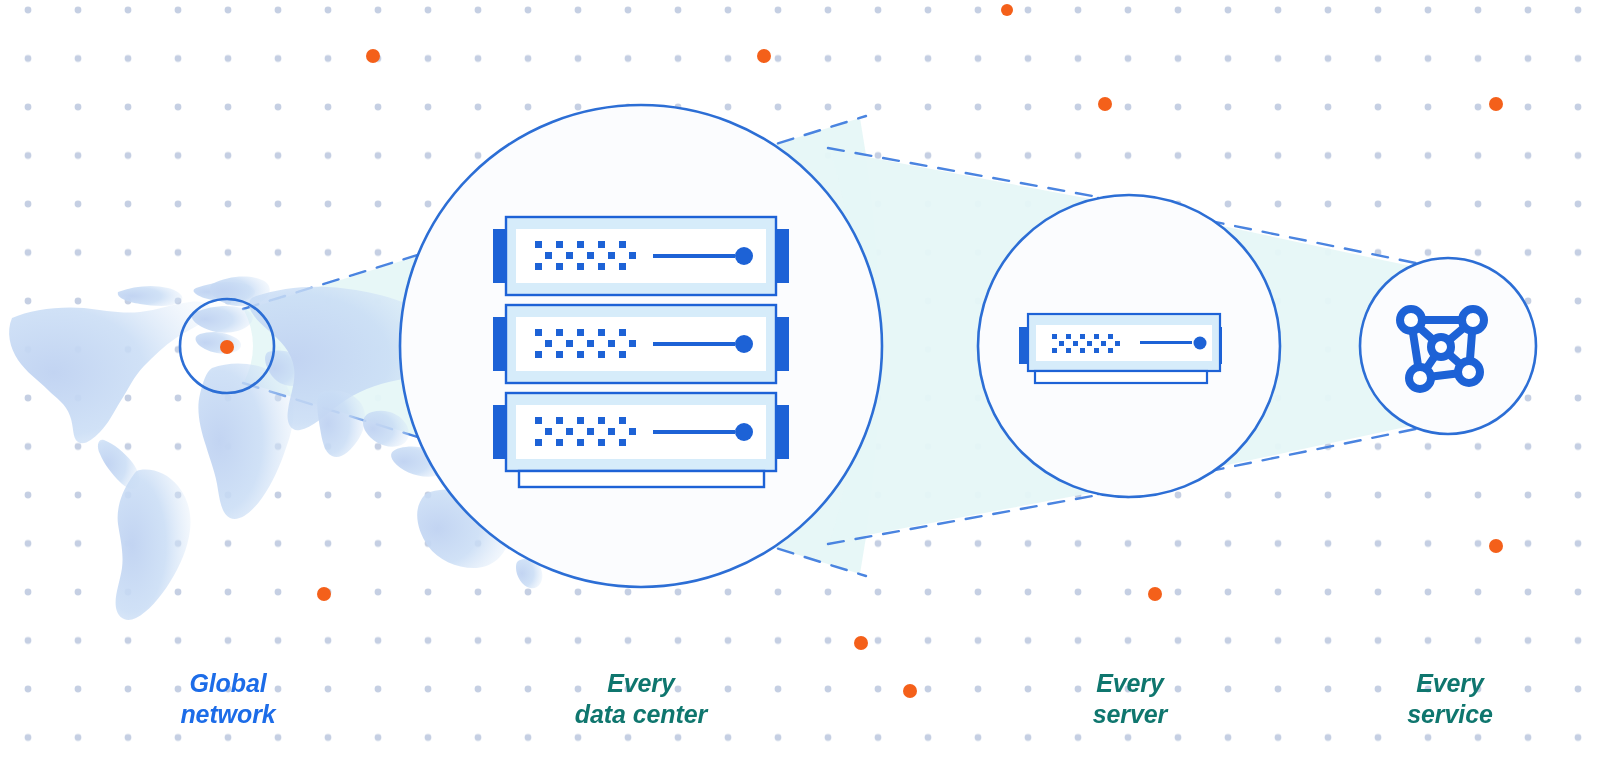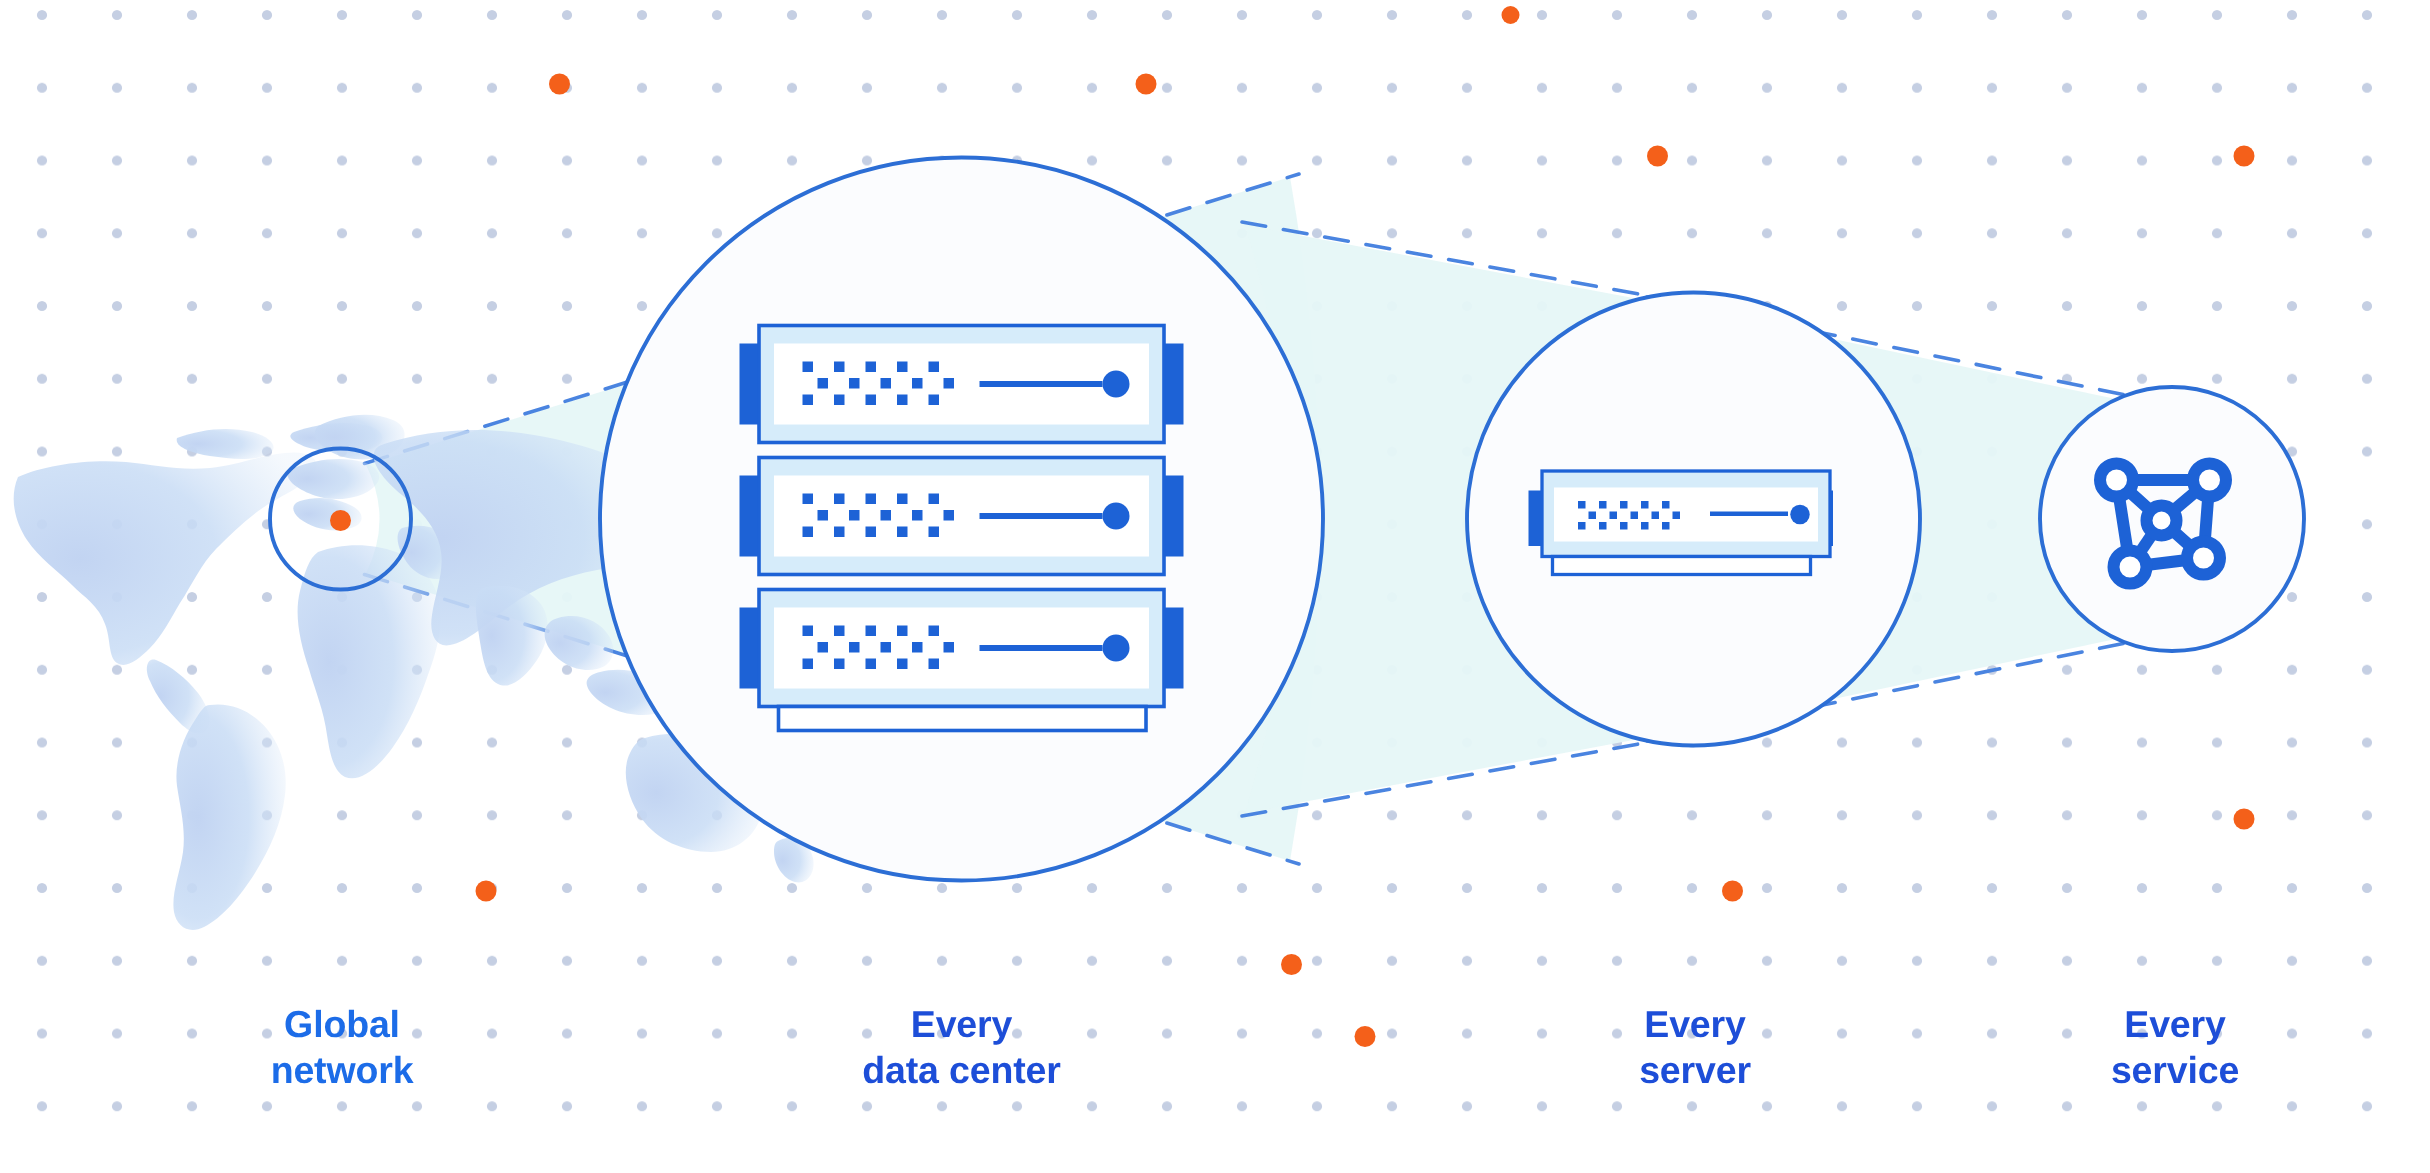--- a/index.html
+++ b/index.html
@@ -7,40 +7,41 @@
   body{
     font-family:"Liberation Sans","DejaVu Sans",sans-serif;
     -webkit-font-smoothing:antialiased;
   }
   #stage{
     position:relative;
     width:1620px;
     height:782px;
     overflow:hidden;
     background:#ffffff;
+    font-style:italic;
   }
   #scene{
     position:absolute;
     inset:0;
     width:1620px;
     height:782px;
     display:block;
   }
   .label{
     position:absolute;
     text-align:center;
     line-height:1.22;
     font-size:25px;
     font-weight:700;
     letter-spacing:-0.1px;
     white-space:pre-line;
     user-select:none;
   }
   #label-global{ color:#1c6ce8; }
-  #label-datacenter,#label-server,#label-service{ color:#1d4ed8; }
+  #label-datacenter,#label-server,#label-service{ color:#0f766e; }
 </style>
 </head>
 <body>
 
 <div id="stage">
 
   <svg id="scene" viewBox="0 0 1620 782">
     <defs>
       <pattern id="dotgrid" x="228" y="10" width="50" height="48.5" patternUnits="userSpaceOnUse">
         <circle cx="0" cy="0" r="3.4" fill="#c5cfe3"></circle>

